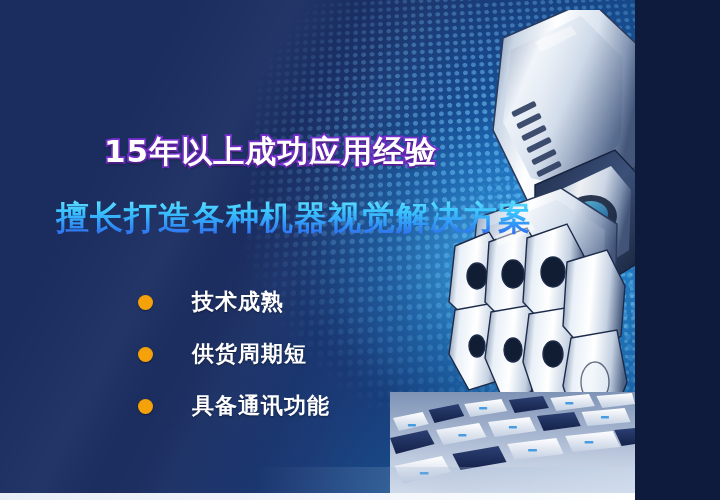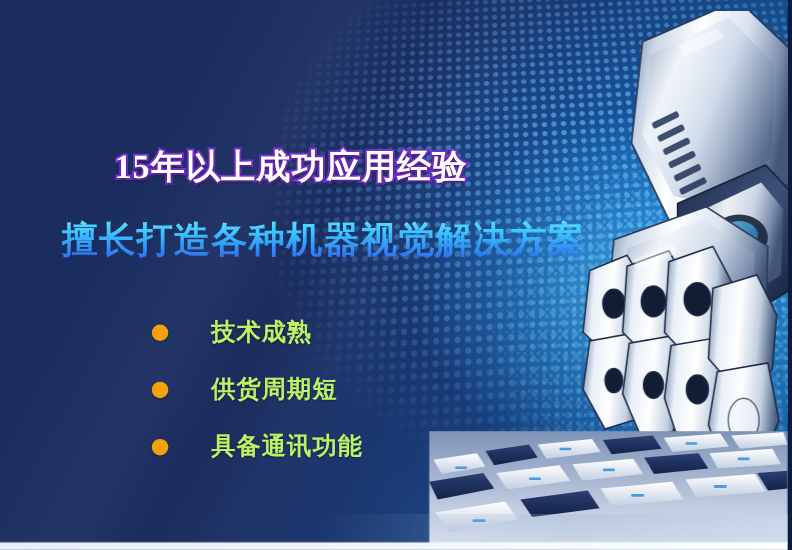--- a/index.html
+++ b/index.html
@@ -1,22 +1,21 @@
 <!DOCTYPE html>
 <html><head>
 <meta charset="utf-8">
 <style>
   * { margin:0; padding:0; box-sizing:border-box; }
   html,body { width:720px; height:500px; overflow:hidden; background:#0e1b3d; }
   body { font-family:"DejaVu Sans","Liberation Sans",sans-serif; }
 
   .banner{
-    position:relative; width:716px; height:500px; overflow:hidden;
+    position:relative; width:635px; height:500px; overflow:hidden;
     background:#1b2c5e;
-    font-family:Liberation Serif, serif;
   }
 
   
   .bg-base{
     position:absolute; inset:0;
     background:
       radial-gradient(ellipse 70% 90% at 88% 42%, #1a6fc4 0%, rgba(22,86,160,0.75) 28%, rgba(20,52,114,0.35) 55%, rgba(27,44,94,0) 75%),
       radial-gradient(ellipse 55% 60% at 100% 55%, #2ba9e0 0%, rgba(40,150,215,0.55) 30%, rgba(27,44,94,0) 68%),
       linear-gradient(115deg,#1b2c5e 0%,#1b2c5e 42%,#1c3b76 60%,#17518f 74%,#1667ad 88%,#1f79c2 100%);
   }
@@ -108,21 +107,21 @@
   .bullet-row{
     display:flex; align-items:center; height:52px;
   }
   .dot{
     width:15px; height:15px; border-radius:50%;
     background:#f5a20a; flex:0 0 auto;
     box-shadow:0 1px 2px rgba(0,0,0,.35);
   }
   .bullet-label{
     margin-left:39px;
-    font-size:22px; font-weight:bold; color:#bef264;
+    font-size:22px; font-weight:bold; color:#ffffff;
     letter-spacing:1px; white-space:nowrap;
     text-shadow:0 1px 2px rgba(0,0,0,.4);
   }
 </style>
 </head>
 <body>
 
 <div class="banner">
 
   <div class="bg-base"></div>

